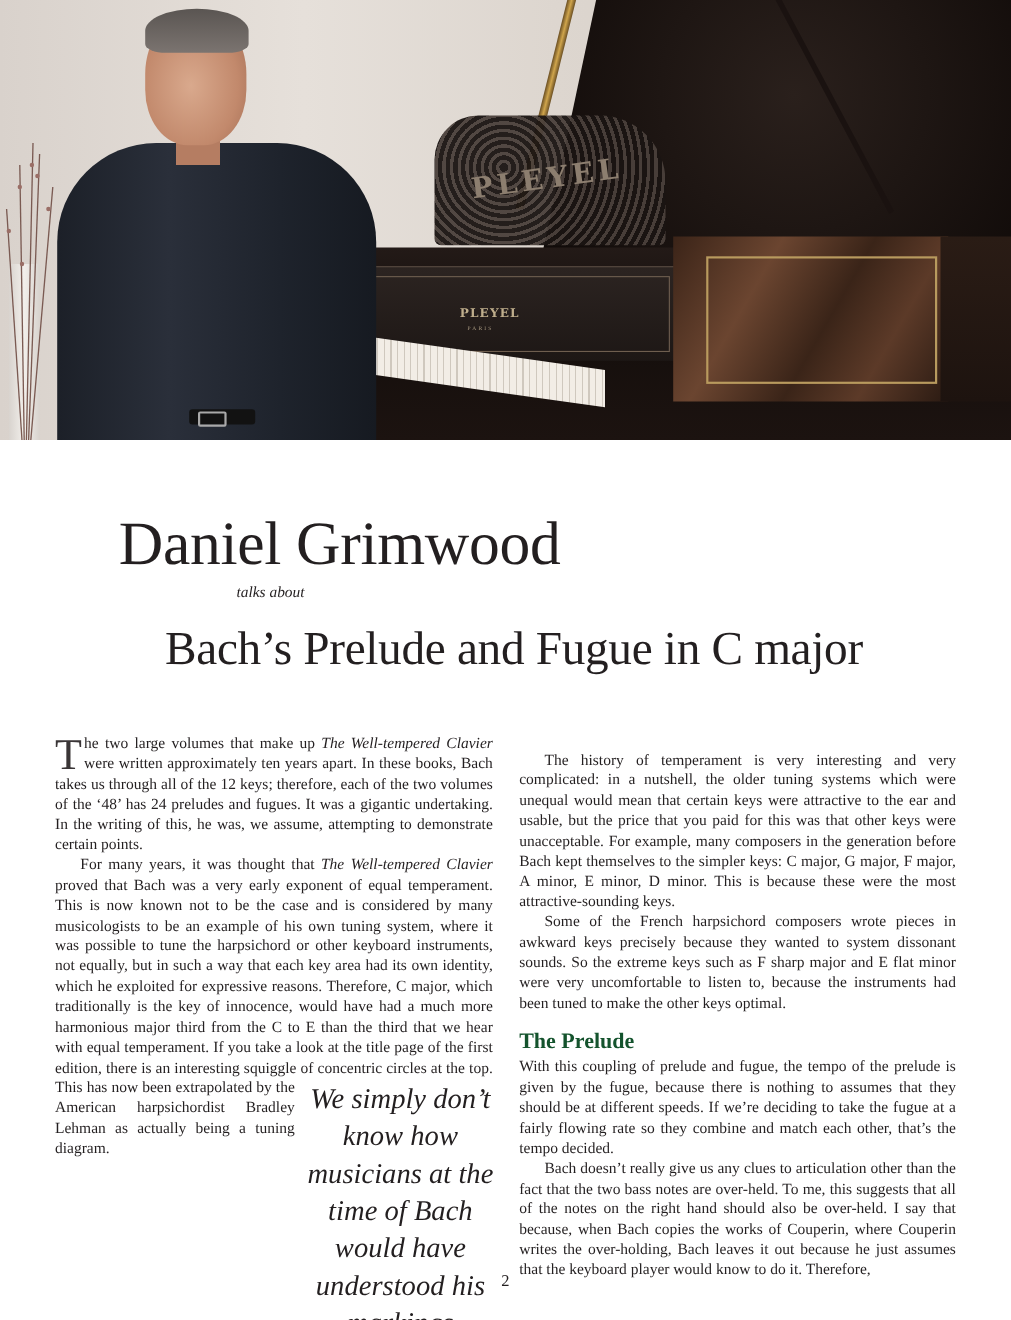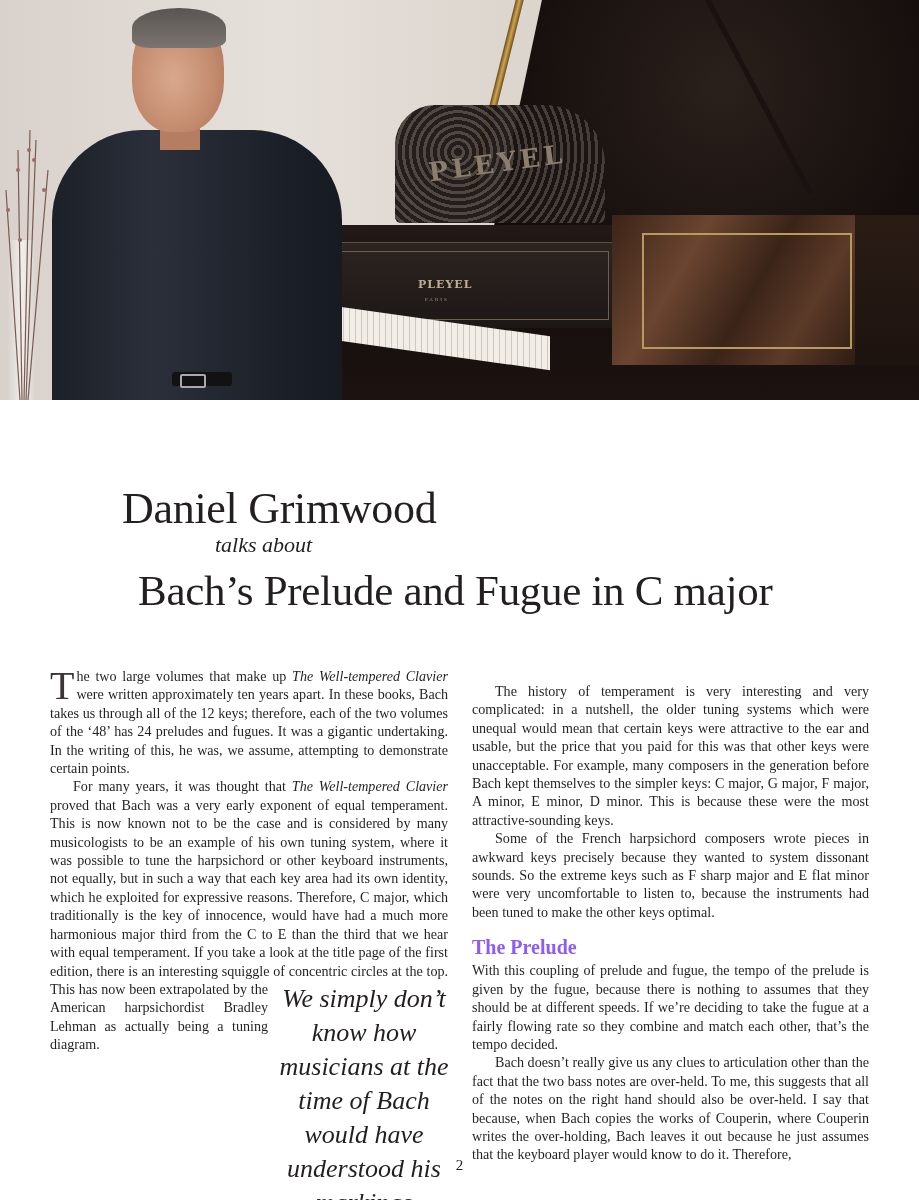--- a/index.html
+++ b/index.html
@@ -51,35 +51,35 @@
   .hair { position: absolute; left: 80px; top: 8px; width: 94px; height: 40px; border-radius: 50% 50% 20% 20%;
     background: linear-gradient(180deg, #5a5552, #7b7470); }
   .neck { position: absolute; left: 108px; top: 120px; width: 40px; height: 30px; background: #b57d62; }
   .torso { position: absolute; left: 0; top: 130px; width: 290px; height: 270px;
     background: linear-gradient(90deg, #1c2028 0%, #2a2f3a 35%, #1e232c 70%, #161a21 100%);
     border-radius: 90px 90px 0 0; }
   .belt { position: absolute; left: 120px; top: 372px; width: 60px; height: 14px; background: #121212; border-radius: 3px; }
   .buckle { position: absolute; left: 128px; top: 374px; width: 22px; height: 10px; border: 2px solid #a9a9a9; border-radius: 2px; }
 
   
-  .title-name { position: absolute; left: 108px; top: 470px; font-size: 44px; line-height: 50px; color: #231f20; margin: 14px; font-weight: normal; letter-spacing: -0.3px; }
-  .title-sub { position: absolute; left: 215px; top: 532px; font-size: 22px; font-style: italic; color: #231f20; }
-  .title-work { position: absolute; left: 138px; top: 566px; font-size: 43px; line-height: 50px; color: #231f20; margin: 0; font-weight: normal; letter-spacing: -0.3px; white-space: nowrap; }
+  .title-name { position: absolute; left: 108px; top: 470px; font-size: 56px; line-height: 50px; color: #231f20; margin: 0; font-weight: normal; letter-spacing: -0.3px; }
+  .title-sub { position: absolute; left: 215px; top: 532px; font-size: 14px; font-style: italic; color: #231f20; }
+  .title-work { position: absolute; left: 150px; top: 566px; font-size: 43px; line-height: 50px; color: #231f20; margin: 0; font-weight: normal; letter-spacing: -0.3px; white-space: nowrap; }
 
   
   .body-text { font-size: 14.1px; line-height: 18.4px; text-align: justify; color: #231f20; }
   .body-text p { margin: 0; text-indent: 23px; }
   .body-text p.first { text-indent: 0; }
   .col-left { position: absolute; left: 50px; top: 667px; width: 398px; }
   .col-right { position: absolute; left: 472px; top: 682px; width: 397px; }
   .dropcap { float: left; font-size: 40px; line-height: 30px; margin: 4px 2px 0 0; color: #3a3536; }
   .pullquote { float: right; width: 180px; margin: 2px -6px 0 6px; text-align: center;
     font-style: italic; font-size: 26px; line-height: 34px; color: #231f20; }
   .spacer { float: right; width: 0; height: 203px; }
-  .section-heading { margin: 14px 0 2px 0; font-size: 20px; font-weight: bold; line-height: 24px; color: #8b5cf6; }
+  .section-heading { margin: 14px 0 2px 0; font-size: 20px; font-weight: bold; line-height: 24px; color: #14532d; }
   .page-number { position: absolute; left: 0; width: 919px; top: 1157px; text-align: center; font-size: 15px; color: #231f20; }
 </style>
 </head>
 <body>
 
 <div class="hero" role="img" aria-label="Man in dark shirt seated beside a grand piano">
   <div class="wall-light"></div>
   <div class="vase"></div>
   <svg class="branches" viewBox="0 0 60 270">
     <g stroke="#7a5a52" stroke-width="1.2" fill="none">

